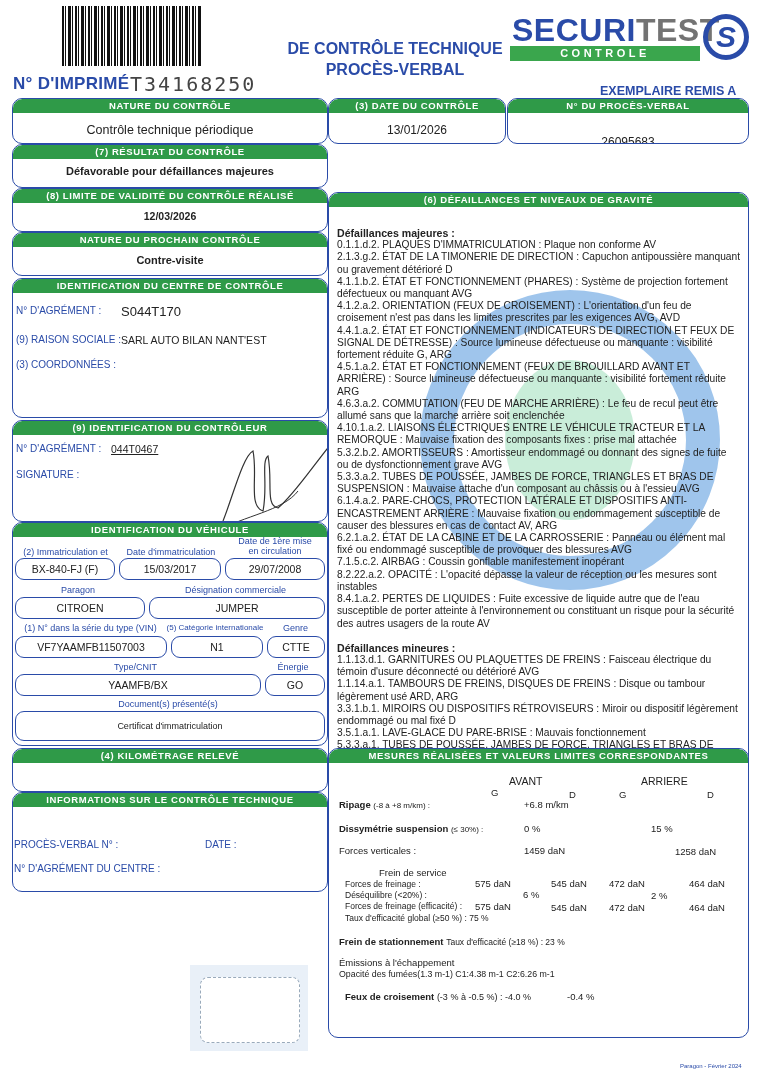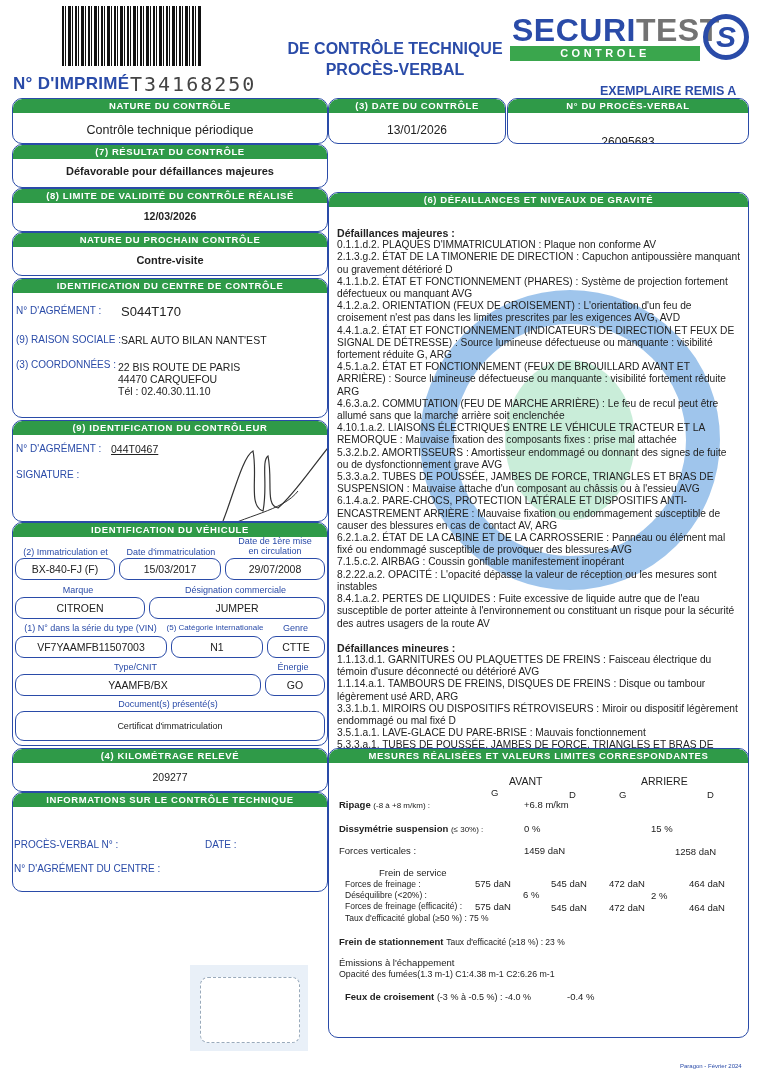--- a/index.html
+++ b/index.html
@@ -77,25 +77,20 @@
   <div class="hdr">NATURE DU PROCHAIN CONTRÔLE</div>
   <div class="val bold" style="margin-top:7px;font-size:11px;">Contre-visite</div>
 </div>
 <div class="box" style="left:12px;top:278px;width:314px;height:138px;">
   <div class="hdr">IDENTIFICATION DU CENTRE DE CONTRÔLE</div>
   <div class="abs lbl" style="left:3px;top:26px;">N° D'AGRÉMENT :</div>
   <div class="abs" style="left:108px;top:25px;font-size:13px;">S044T170</div>
   <div class="abs lbl" style="left:3px;top:55px;">(9) RAISON SOCIALE :</div>
   <div class="abs" style="left:108px;top:55px;font-size:10.5px;">SARL AUTO BILAN NANT'EST</div>
   <div class="abs lbl" style="left:3px;top:80px;">(3) COORDONNÉES :</div>
-  <div class="abs" style="left:105px;top:82px;font-size:10.5px;line-height:12px;">
-    <div>22 BIS ROUTE DE PARIS</div>
-    <div>44470 CARQUEFOU</div>
-    <div>Tél : 02.40.30.11.10</div>
-  </div>
 </div>
 <div class="box" style="left:12px;top:420px;width:314px;height:100px;">
   <div class="hdr">(9) IDENTIFICATION DU CONTRÔLEUR</div>
   <div class="abs lbl" style="left:3px;top:22px;">N° D'AGRÉMENT :</div>
   <div class="abs" style="left:98px;top:22px;font-size:10.5px;text-decoration:underline;">044T0467</div>
   <div class="abs lbl" style="left:3px;top:48px;">SIGNATURE :</div>
   <svg class="abs" style="left:190px;top:15px;" width="130" height="100">
     <path d="M20 85 C 30 60, 40 20, 50 15 C 55 40, 45 70, 60 75 C 65 50, 58 25, 65 20 C 70 45, 62 70, 75 72 C 90 60, 110 30, 128 8" fill="none" stroke="#333" stroke-width="1.2"></path>
     <path d="M15 95 C 40 80, 80 75, 95 55" fill="none" stroke="#333" stroke-width="1"></path>
   </svg>
@@ -104,40 +99,39 @@
   <div class="hdr">IDENTIFICATION DU VÉHICULE</div>
   <div class="flabel" style="left:0;top:24px;width:105px;">(2) Immatriculation et pays</div>
   <div class="flabel" style="left:108px;top:24px;width:100px;">Date d'immatriculation</div>
   <div class="flabel" style="left:212px;top:13px;width:100px;line-height:10px;">
     <div>Date de 1ère mise</div>
     <div>en circulation</div>
   </div>
   <div class="field" style="left:2px;top:35px;width:98px;">BX-840-FJ  (F)</div>
   <div class="field" style="left:106px;top:35px;width:100px;">15/03/2017</div>
   <div class="field" style="left:212px;top:35px;width:98px;">29/07/2008</div>
-  <div class="flabel" style="left:0;top:62px;width:130px;">Marque</div>
+  <div class="flabel" style="left:0;top:62px;width:130px;">Paragon</div>
   <div class="flabel" style="left:135px;top:62px;width:175px;">Désignation commerciale</div>
   <div class="field" style="left:2px;top:74px;width:128px;">CITROEN</div>
   <div class="field" style="left:136px;top:74px;width:174px;">JUMPER</div>
   <div class="flabel" style="left:0;top:100px;width:155px;">(1) N° dans la série du type (VIN)</div>
   <div class="flabel" style="left:152px;top:100px;width:100px;font-size:8px;">(5) Catégorie internationale</div>
   <div class="flabel" style="left:255px;top:100px;width:55px;">Genre</div>
   <div class="field" style="left:2px;top:113px;width:150px;">VF7YAAMFB11507003</div>
   <div class="field" style="left:158px;top:113px;width:90px;">N1</div>
   <div class="field" style="left:254px;top:113px;width:56px;">CTTE</div>
   <div class="flabel" style="left:0;top:139px;width:245px;">Type/CNIT</div>
   <div class="flabel" style="left:250px;top:139px;width:60px;">Énergie</div>
   <div class="field" style="left:2px;top:151px;width:244px;">YAAMFB/BX</div>
   <div class="field" style="left:252px;top:151px;width:58px;">GO</div>
   <div class="flabel" style="left:0;top:176px;width:310px;">Document(s) présenté(s)</div>
   <div class="field" style="left:2px;top:188px;width:308px;height:28px;line-height:28px;font-size:9px;">Certificat d'immatriculation</div>
 </div>
 <div class="box" style="left:12px;top:748px;width:314px;height:42px;">
   <div class="hdr">(4) KILOMÉTRAGE RELEVÉ</div>
-  <div class="val" style="margin-top:8px;font-size:10.5px;">209277</div>
 </div>
 <div class="box" style="left:12px;top:792px;width:314px;height:98px;">
   <div class="hdr">INFORMATIONS SUR LE CONTRÔLE TECHNIQUE DÉFAVORABLE</div>
   <div class="abs lbl" style="left:1px;top:46px;">PROCÈS-VERBAL N° :</div>
   <div class="abs lbl" style="left:192px;top:46px;">DATE :</div>
   <div class="abs lbl" style="left:1px;top:70px;">N° D'AGRÉMENT DU CENTRE :</div>
 </div>
 <div class="abs stamp"></div>
 <div class="abs stamp-in"></div>
 

